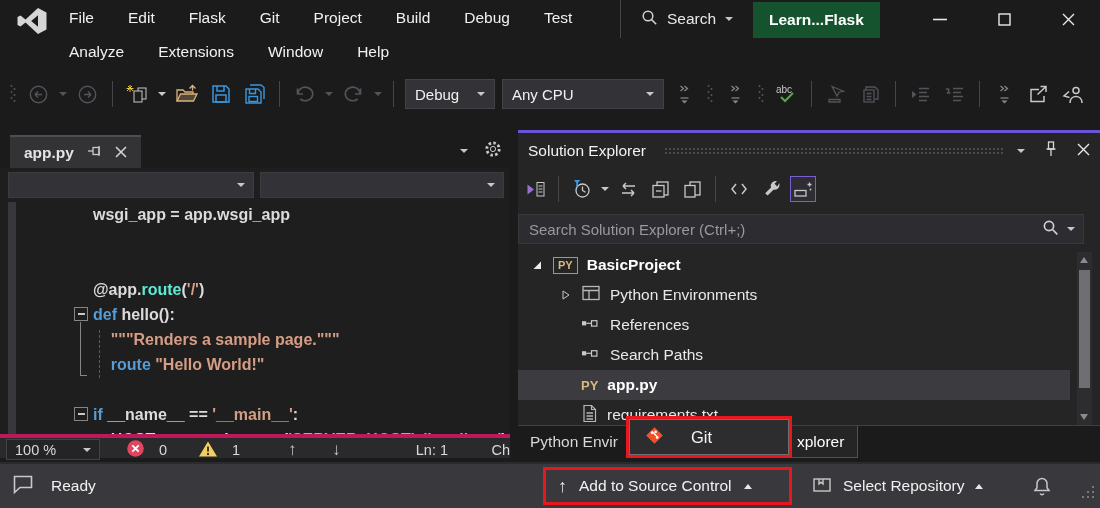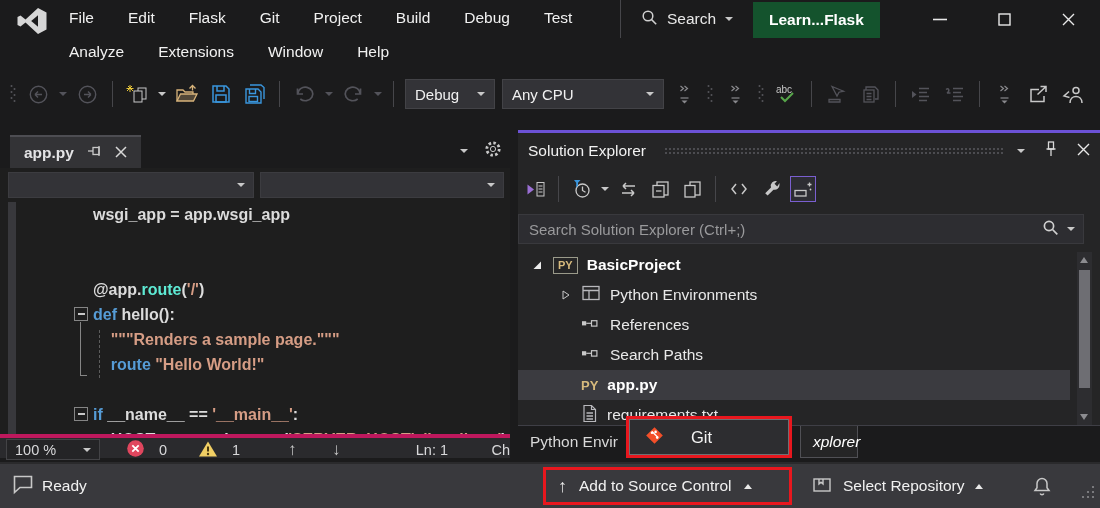--- a/index.html
+++ b/index.html
@@ -70,21 +70,21 @@
   .sb-arrow{position:absolute;left:3px;width:0;height:0;border-left:4.5px solid transparent;border-right:4.5px solid transparent;}
   .sb-up{top:5px;border-bottom:6px solid #8c8c90;}
   .sb-down{bottom:5px;border-top:6px solid #8c8c90;}
   .sb-thumb{position:absolute;left:2px;top:18px;width:11px;height:118px;background:#6e6e73;}
   .se-tabs{position:absolute;left:0;top:295px;width:582px;height:33px;border-top:1px solid #3f3f46;background:#1b1b1c;}
   .se-tab{position:absolute;top:0;height:32px;display:flex;align-items:center;padding:0 12px;font-size:15.5px;color:#d8d8d8;}
   .se-tab.active{border:1px solid #505055;border-top:none;background:#252526;color:#fff;}
 
   
   .statusbar{position:absolute;left:0;top:462px;width:1100px;height:46px;background:#39393d;border-top:2px solid #2a2a2c;font-size:15.5px;color:#f1f1f1;}
-  .ready-group{position:absolute;left:12px;top:0;height:44px;display:flex;align-items:center;gap:7px;}
+  .ready-group{position:absolute;left:12px;top:0;height:44px;display:flex;align-items:center;gap:16px;}
   .sc-btn{position:absolute;left:543px;top:3px;width:249px;height:38px;border:3px solid #E8171E;display:flex;align-items:center;gap:12px;padding:0 12px;}
   .repo-group{position:absolute;left:812px;top:0;height:44px;display:flex;align-items:center;gap:11px;}
   .bell-slot{position:absolute;left:1032px;top:0;height:44px;display:flex;align-items:center;}
   .grip-slot{position:absolute;right:4px;bottom:3px;}
 
   
   .git-popup{position:absolute;left:626px;top:416px;width:166px;height:42px;border:3px solid #E8171E;z-index:50;background:#E8171E;}
   .git-popup-inner{width:100%;height:100%;background:#2d2d30;border:1px solid #6f6f73;display:flex;align-items:center;gap:26px;padding-left:14px;font-size:16.5px;color:#f4f4f4;}
 </style>
 </head>
@@ -525,21 +525,21 @@
       </div>
     <div class="se-scroll">
       <div class="sb-arrow sb-up"></div>
       <div class="sb-thumb"></div>
       <div class="sb-arrow sb-down"></div>
     </div>
     <div class="se-tabs" id="se-tabs">
         <div class="se-tab" style="left: 0px;">
           <span>Python Envir</span>
         </div>
-        <div class="se-tab active" style="left: 282px; width: 58px; font-style: italic;">
+        <div class="se-tab active" style="left: 266px; width: 74px;">
           <span>xplorer</span>
         </div>
       </div>
   </div>
 
   <div class="statusbar">
     <div class="ready-group">
       <span><svg width="23" height="21" viewBox="0 0 23 21" fill="none" stroke="#c8c8c8" stroke-width="1.6">
             <path d="M2.5 2.5h17v11H8l-5.5 5z"></path>
           </svg></span>

